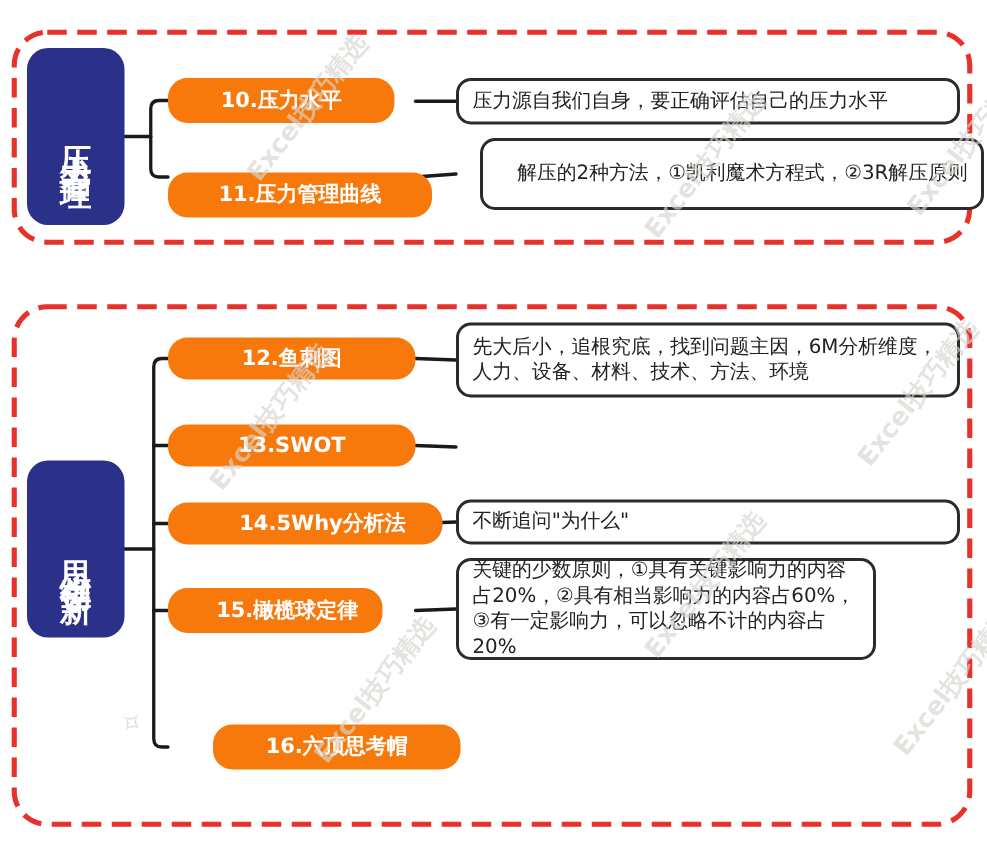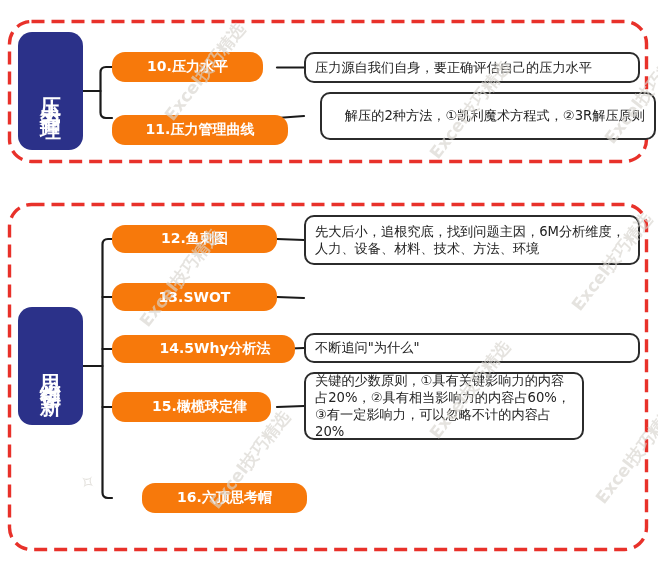--- a/index.html
+++ b/index.html
@@ -94,21 +94,21 @@
     <span>先大后小，追根究底，找到问题主因，6M分析维度，人力、设备、材料、技术、方法、环境</span>
   </div>
 
   <div class="node btn" style="left:112px;top:283px;width:165px;height:28px;">13.SWOT</div>
 
   <div class="node btn" style="left:112px;top:335px;width:183px;height:28px;padding-left:23px;">14.5Why分析法</div>
   <div class="node desc" style="left:304px;top:333px;width:336px;height:30px;">
     <span>不断追问"为什么"</span>
   </div>
 
-  <div class="node btn" style="left:112px;top:392px;width:159px;height:30px;padding-left:16px;">15.橄榄球定律</div>
+  <div class="node btn" style="left:112px;top:392px;width:143px;height:30px;padding-left:16px;">15.橄榄球定律</div>
   <div class="node desc" style="left:304px;top:372px;width:280px;height:68px;">
     <span>关键的少数原则，①具有关键影响力的内容占20%，②具有相当影响力的内容占60%，③有一定影响力，可以忽略不计的内容占20%</span>
   </div>
 
   <div class="node btn" style="left:112px;top:483px;width:165px;height:30px;margin-left:30px;">16.六顶思考帽</div>
 
   <span class="wm" style="left:205px;top:72px">Excel技巧精选</span>
   <span class="wm" style="left:470px;top:110px">Excel技巧精选</span>
   <span class="wm" style="left:645px;top:95px">Excel技巧精选</span>
   <span class="wm" style="left:180px;top:278px">Excel技巧精选</span>

